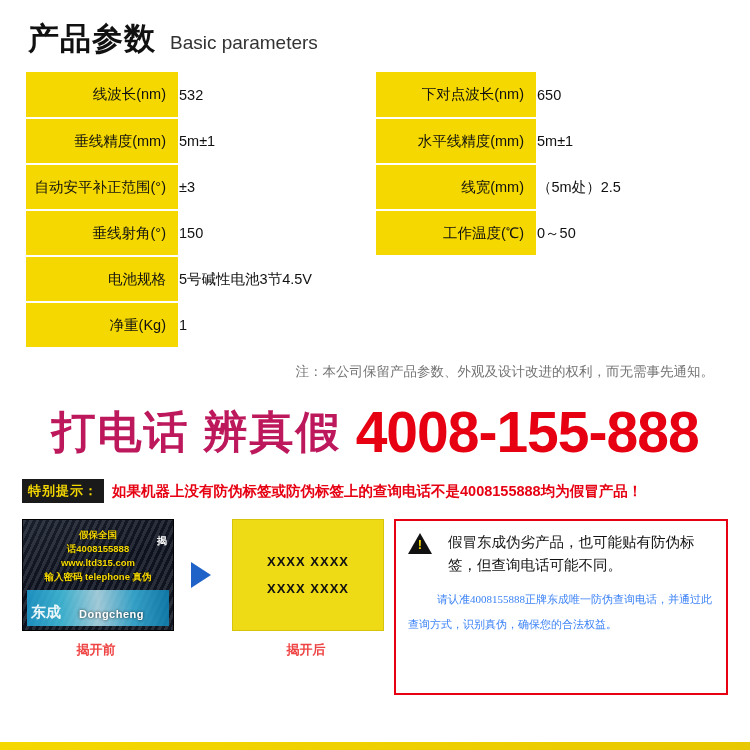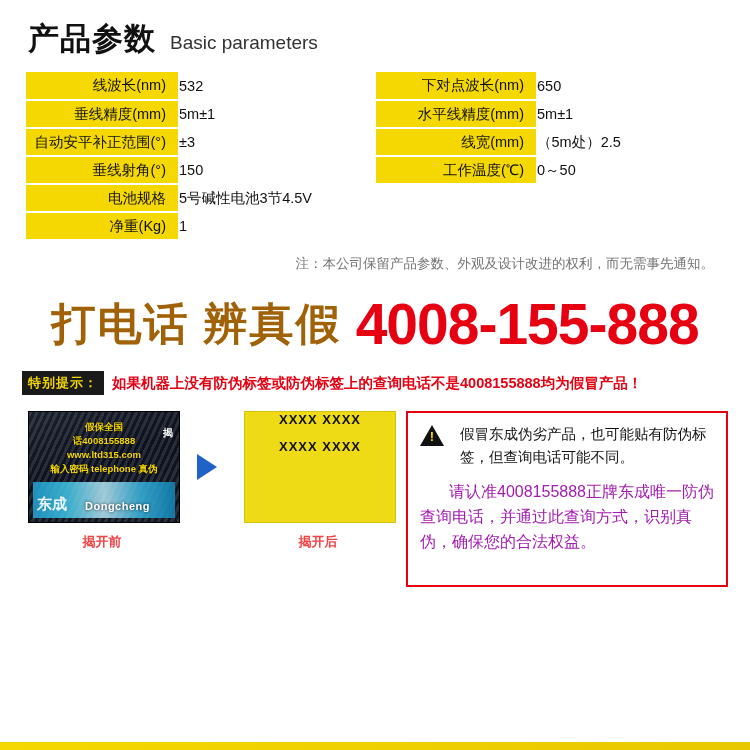--- a/index.html
+++ b/index.html
@@ -41,21 +41,21 @@
     padding: 8px 24px 0 26px;
     gap: 0px;
   }
   .spec-col { width: 50%; }
   table.spec {
     border-collapse: collapse;
     width: 100%;
     table-layout: fixed;
   }
   table.spec td {
-    height: 28px;
+    height: 46px;
     font-size: 14.5px;
     color: #111111;
     border-bottom: 2px solid #ffffff;
     vertical-align: middle;
   }
   td.k {
     width: 152px;
     background: #f5d800;
     text-align: right;
     padding-right: 12px;
@@ -81,21 +81,21 @@
     margin-top: 18px;
     padding: 0 18px;
     display: flex;
     align-items: center;
     justify-content: center;
     gap: 14px;
   }
   .phone-cn {
     font-size: 44px;
     font-weight: bold;
-    color: #a16207;
+    color: #be185d;
     letter-spacing: 2px;
     white-space: nowrap;
   }
   .phone-num {
     font-size: 57px;
     font-weight: bold;
     color: #e60012;
     letter-spacing: -1px;
     white-space: nowrap;
     font-family: "Liberation Sans", sans-serif;
@@ -130,21 +130,21 @@
     margin-top: 16px;
     padding: 0 22px;
     display: flex;
     gap: 14px;
     align-items: flex-start;
   }
   .label-pair {
     display: flex;
     gap: 14px;
   }
-  .label-col { width: 148px; margin-left: 6px; }
+  .label-col { width: 148px; }
   .sticker {
     width: 152px; height: 112px;
     background:
       repeating-linear-gradient(115deg, rgba(255,255,255,.10) 0 3px, rgba(0,0,0,.10) 3px 6px),
       linear-gradient(160deg, #1c2230 0%, #0e1320 45%, #141a26 100%);
     position: relative;
     overflow: hidden;
     border: 1px solid #000;
   }
   .sticker .holo {
@@ -201,21 +201,21 @@
     border-bottom: 13px solid transparent;
     border-left: 20px solid #1f63c8;
   }
   .yellow-card {
     width: 152px; height: 112px;
     background: #eedb16;
     border: 1px solid #d6c40c;
     display: flex;
     flex-direction: column;
     align-items: center;
-    justify-content: flex-start;
+    justify-content: center;
     gap: 12px;
     font-size: 13px;
     font-weight: bold;
     color: #111;
     letter-spacing: 1px;
   }
   .caption {
     text-align: center;
     font-size: 13px;
     color: #ef4444;
@@ -253,25 +253,26 @@
     text-align: center;
     line-height: 14px;
   }
   .warn-text-1 {
     font-size: 14.5px;
     line-height: 23px;
     color: #111;
     margin-left: 8px;
   }
   .warn-text-2 {
-    font-size: 16px;
+    font-size: 11px;
     line-height: 25px;
-    color: #a21caf;
+    color: #3b82f6;
     text-indent: 29px;
     margin-top: 10px;
+    font-family: Liberation Serif, serif;
   }
 
   
   .strip {
     position: absolute;
     left: 0; right: 0; bottom: 0;
     height: 8px;
     background: linear-gradient(90deg,#f5d800,#e8c800);
   }
 </style>

